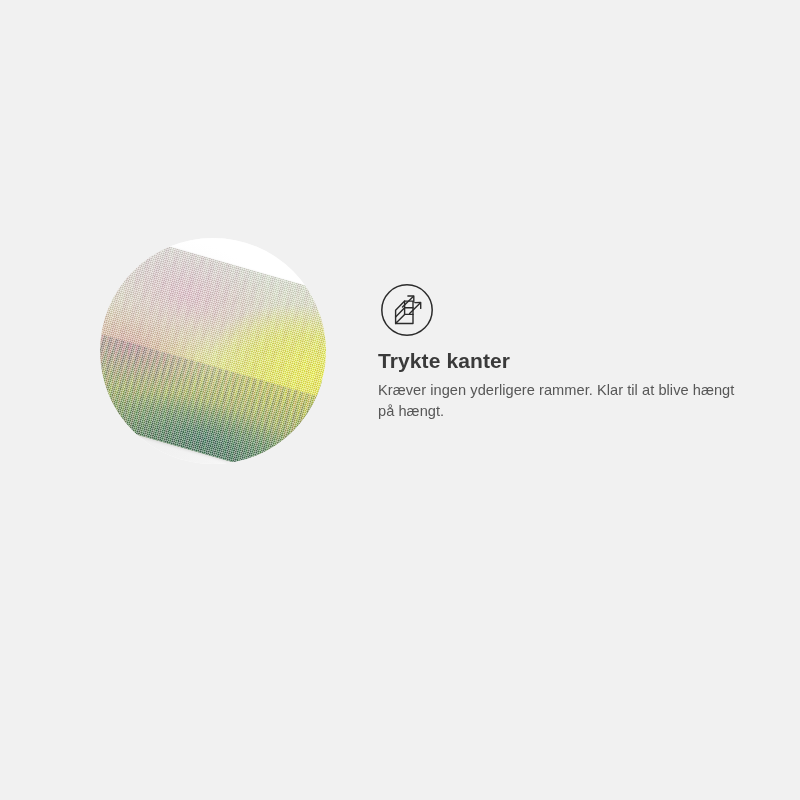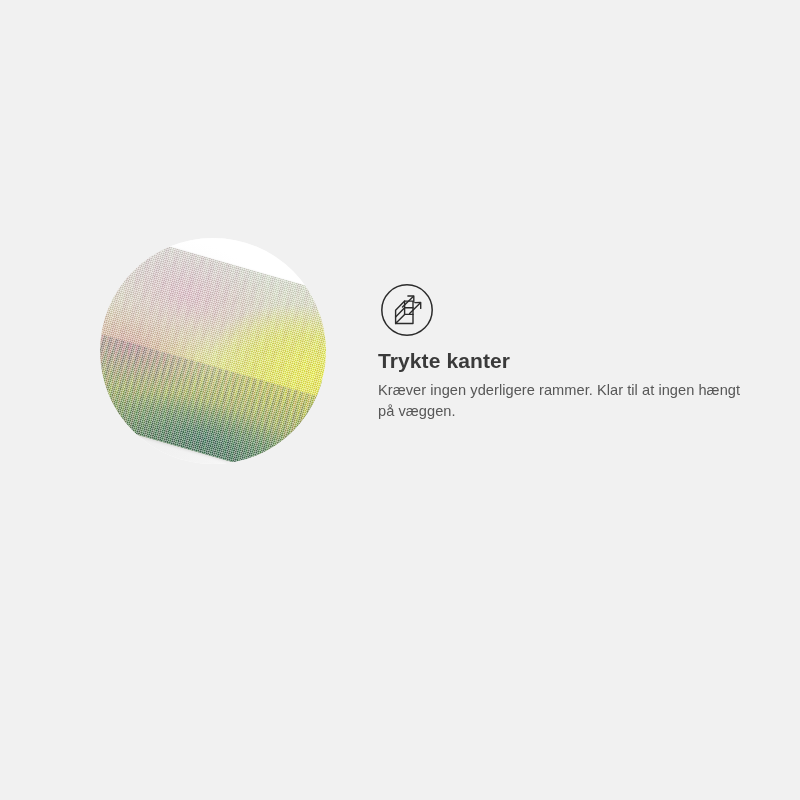--- a/index.html
+++ b/index.html
@@ -212,21 +212,21 @@
           <path d="M22.5 24.0 L33.3 13.4"></path>
           <path d="M27.9 13.0 L33.8 12.9 L33.8 18.8"></path>
           <path d="M29.6 30.6 L40.2 20.0"></path>
           <path d="M34.8 19.6 L40.7 19.5 L40.7 25.4"></path>
         </g>
       </svg>
     </div>
 
     <div class="text-block text-1">
       <h3 class="feature-title">Trykte kanter</h3>
-      <p class="feature-desc">Kræver ingen yderligere rammer.  Klar til at ingen hængt på væggen.</p>
+      <p class="feature-desc">Kræver ingen yderligere rammer.  Klar til at blive hængt på hængt.</p>
     </div>
   </div>
 
   <div class="feature feature-2">
 
     
 
     
 
     

